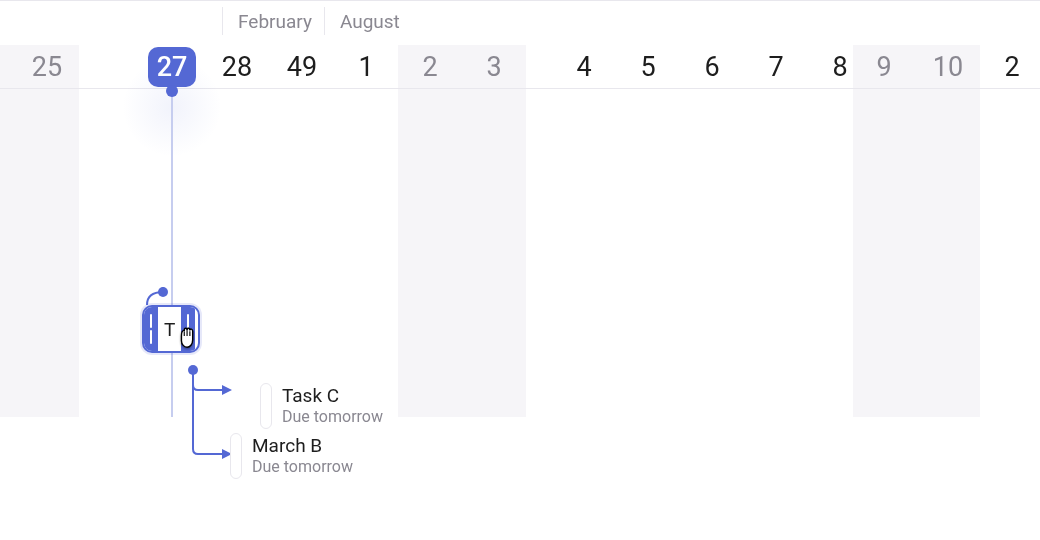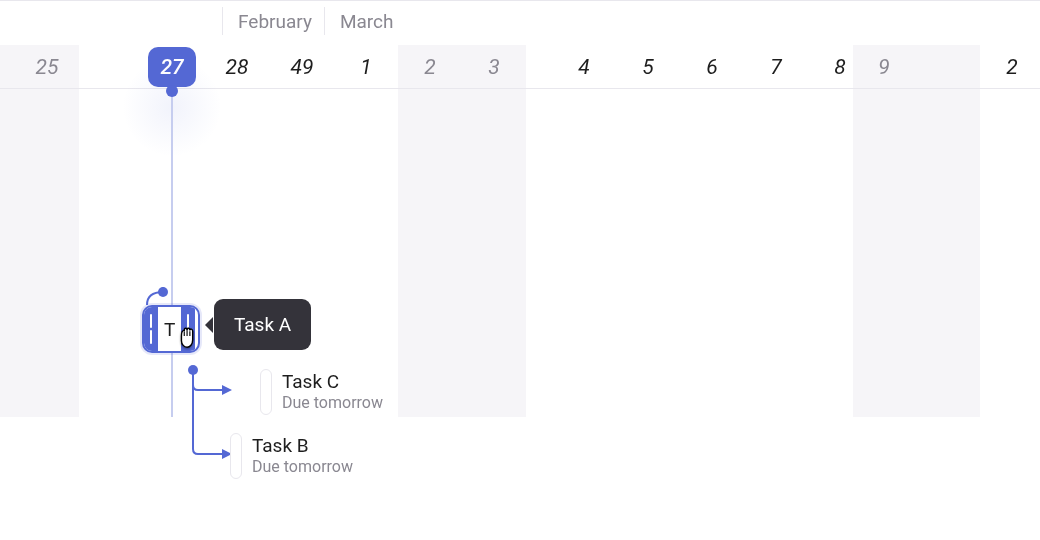--- a/index.html
+++ b/index.html
@@ -31,21 +31,21 @@
   .month-label{margin-right:3px;padding:0 1px;}
 
   
   .dates{
     position:absolute;left:0;top:44px;height:44px;width:1040px;
     border-bottom:1px solid var(--border);
   }
   .date-cell{
     position:absolute;top:0;height:44px;width:64px;
     text-align:center;line-height:44px;
-    font-size:21px;color:var(--text);font-style:italic;
+    font-size:27px;color:var(--text);
   }
   .date-cell.muted{color:var(--muted);}
   .date-cell.today>span{
     display:inline-block;
     min-width:48px;height:40px;line-height:40px;margin-top:2px;
     background:var(--today);color:#fff;
     border-radius:10px;
     font-weight:500;
   }
 
@@ -145,37 +145,38 @@
 <div class="viewport">
 
   <div class="shade" style="left:0;width:79px;"></div>
   <div class="shade" style="left:398px;width:128px;background:var(--faint);"></div>
   <div class="shade" style="left:853px;width:127px;"></div>
 
   <div class="months">
     <div class="month-divider"></div>
     <span class="month-label">February</span>
     <div class="month-divider" style="margin-left:8px;"></div>
-    <span class="month-label">March</span>
+    <span class="month-label">August</span>
   </div>
 
   <div class="dates" id="dates">
       <div class="date-cell muted" style="left: 15px;"><span>25</span></div>
       <div class="date-cell today" style="left: 140px;"><span>27</span></div>
       <div class="date-cell" style="left: 205px;"><span>28</span></div>
       <div class="date-cell" style="left: 270px;"><span>49</span></div>
       <div class="date-cell" style="left: 334px;"><span>1</span></div>
       <div class="date-cell muted" style="left: 398px;"><span>2</span></div>
       <div class="date-cell muted" style="left: 462px;"><span>3</span></div>
       <div class="date-cell" style="left: 552px;"><span>4</span></div>
       <div class="date-cell" style="left: 616px;"><span>5</span></div>
       <div class="date-cell" style="left: 680px;"><span>6</span></div>
       <div class="date-cell" style="left: 744px;"><span>7</span></div>
       <div class="date-cell" style="left: 808px;"><span>8</span></div>
       <div class="date-cell muted" style="left: 852px;"><span>9</span></div>
+      <div class="date-cell muted" style="left: 916px;"><span>10</span></div>
       <div class="date-cell" style="left: 980px;"><span>2</span></div>
     </div>
 
   <div class="pulse" style="left:122px;top:56px;"></div>
   <div class="today-line" style="left:171px;"></div>
   <div class="today-dot" style="left:166px;top:84px;"></div>
 
   <div class="grid">
 
     <div class="task-bar" style="left:142px;top:216px;width:58px;">
@@ -200,34 +201,31 @@
       <polygon class="arrow-head" points="34,84 44,89 34,94"></polygon>
     </svg>
 
     <div class="cursor" style="left:173px;top:232px;">
       <svg viewBox="0 0 32 32">
         <path d="M9 16 C9 12 10 10 12 10 C12 7 15 7 15 10 C15 7 18 7 18 10 C18 8 21 8 21 11 L21 20 C21 25 18 28 15 28 C12 28 9 25 9 21 Z" fill="#fff" stroke="#000" stroke-width="1.5"></path>
         <path d="M12 11 L12 16 M15 10 L15 16 M18 11 L18 16" stroke="#000" stroke-width="1.2" fill="none"></path>
       </svg>
     </div>
 
-    <div class="tooltip" style="left:214px;top:210px;">
-      <span>Task A</span>
-    </div>
-
-    <div class="dep" style="left:230px;top:280px;padding-left:30px;">
+
+    <div class="dep" style="left:230px;top:294px;padding-left:30px;">
       <div class="dep-chip"></div>
       <div class="dep-text">
         <div class="title">Task C</div>
         <div class="sub">Due tomorrow</div>
       </div>
     </div>
 
     <div class="dep" style="left:230px;top:344px;">
       <div class="dep-chip"></div>
       <div class="dep-text">
-        <div class="title">Task B</div>
+        <div class="title">March B</div>
         <div class="sub">Due tomorrow</div>
       </div>
     </div>
 
   </div>
 </div>
 
 </body></html>

